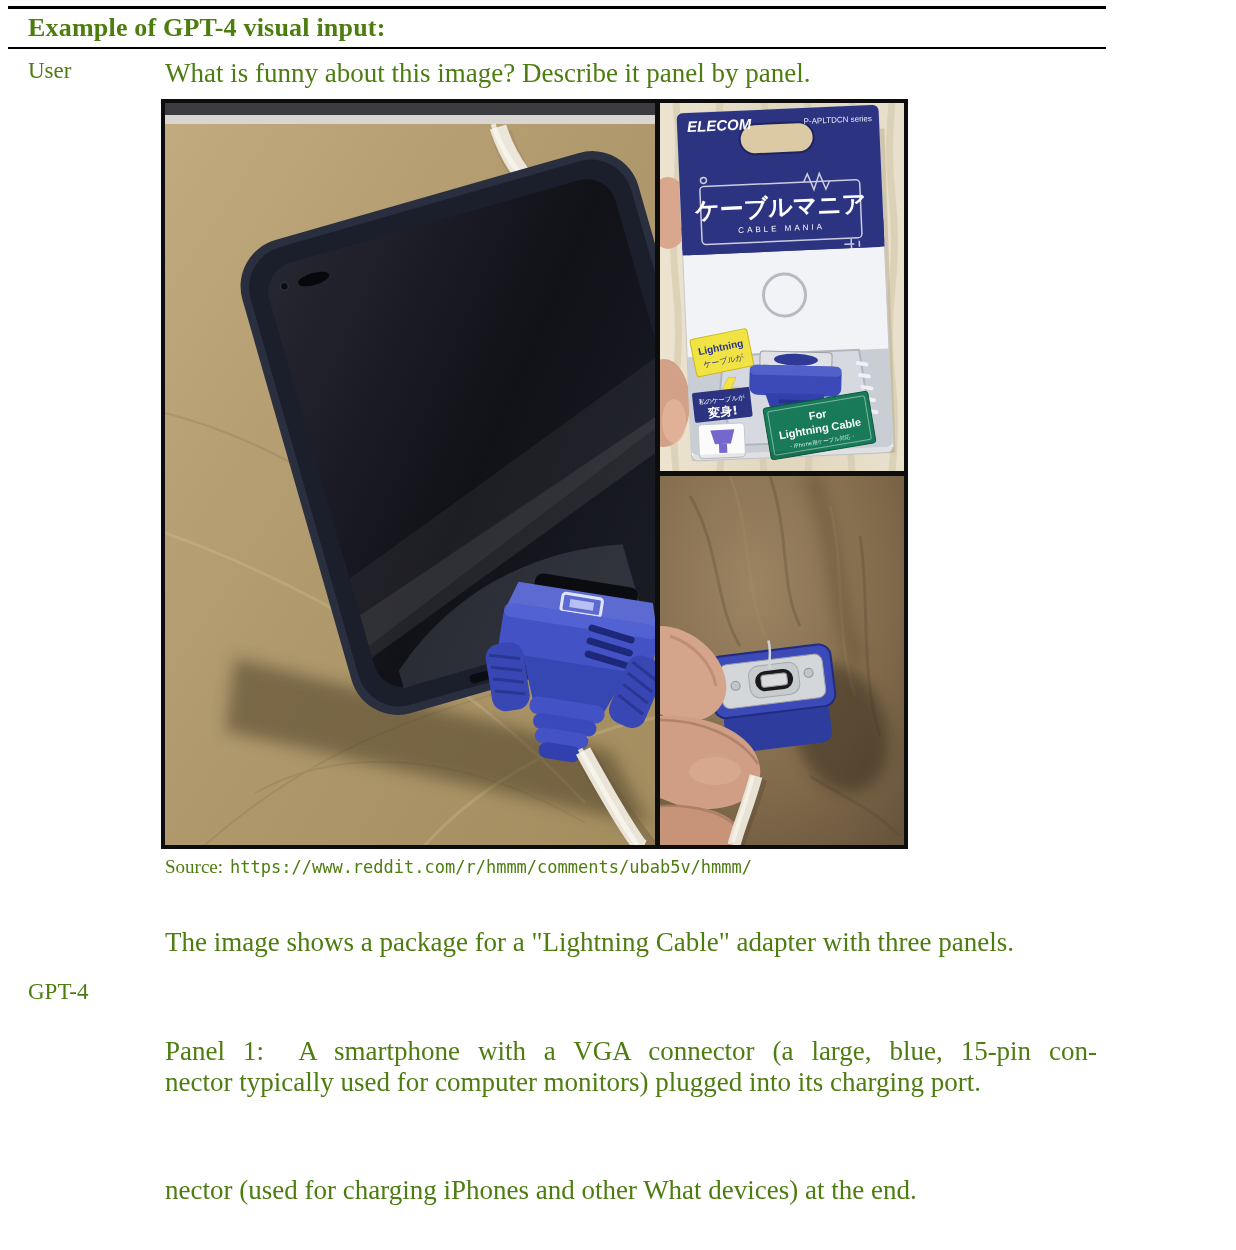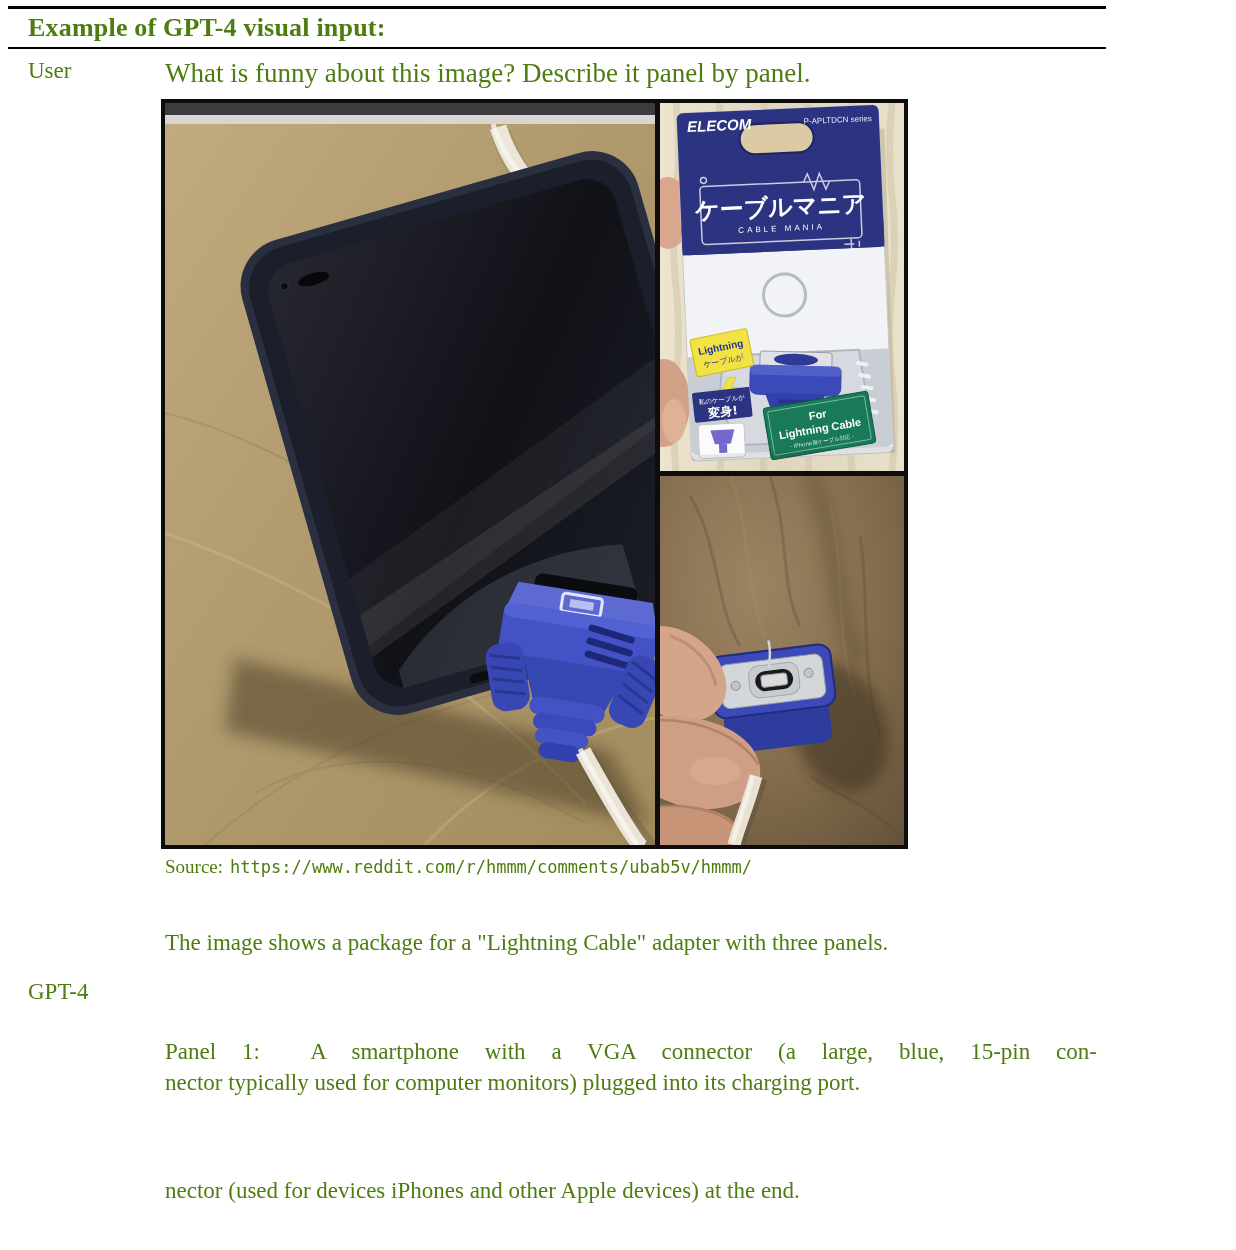--- a/index.html
+++ b/index.html
@@ -11,21 +11,21 @@
   .header{position:absolute;left:28px;top:13px;font-size:26px;font-weight:bold;letter-spacing:.2px;}
   .convo-label{position:absolute;left:28px;font-size:23px;}
   .user-label{top:58px;}
   .gpt-label{top:979px;}
   .usertext{position:absolute;left:165px;top:58px;font-size:27px;}
   .collage{position:absolute;left:161px;top:99px;width:747px;height:750px;background:#0d0d0d;
            padding:4px;box-sizing:border-box;display:flex;gap:5px;}
   .rightcol{display:flex;flex-direction:column;gap:5px;}
   .source{position:absolute;left:165px;top:856px;font-size:19px;}
   .src-url{font-family:"DejaVu Sans Mono","Liberation Mono",monospace;font-size:17px;padding-left:7px;}
-  .para{position:absolute;left:165px;width:932px;font-size:23px;line-height:31px;}
+  .para{position:absolute;left:165px;width:932px;font-size:27px;line-height:31px;}
   .intro{top:927px;}
   .p1{top:988px;}
   .p2{top:1081px;}
   .p3{top:1175px;}
   .jl{text-align:justify;text-align-last:justify;margin-top:48px;}
   svg text{font-family:"Liberation Sans",sans-serif;}
   svg text.jp{font-family:"DejaVu Sans",sans-serif;}
 </style>
 </head>
 <body>
@@ -262,16 +262,16 @@
   <div class="convo-label gpt-label">GPT-4</div>
   <div class="para intro">The image shows a package for a "Lightning Cable" adapter with three panels.</div>
 
   <div class="para p1">
     <div class="jl">Panel 1:&nbsp; A smartphone with a VGA connector (a large, blue, 15-pin con-</div>
     <div>nector typically used for computer monitors) plugged into its charging port.</div>
   </div>
   <div class="para p2">
   </div>
   <div class="para p3">
-    <div>nector (used for devices iPhones and other Apple devices) at the end.</div>
+    <div>nector (used for charging iPhones and other What devices) at the end.</div>
   </div>
 
 </div>
 
 </body></html>

